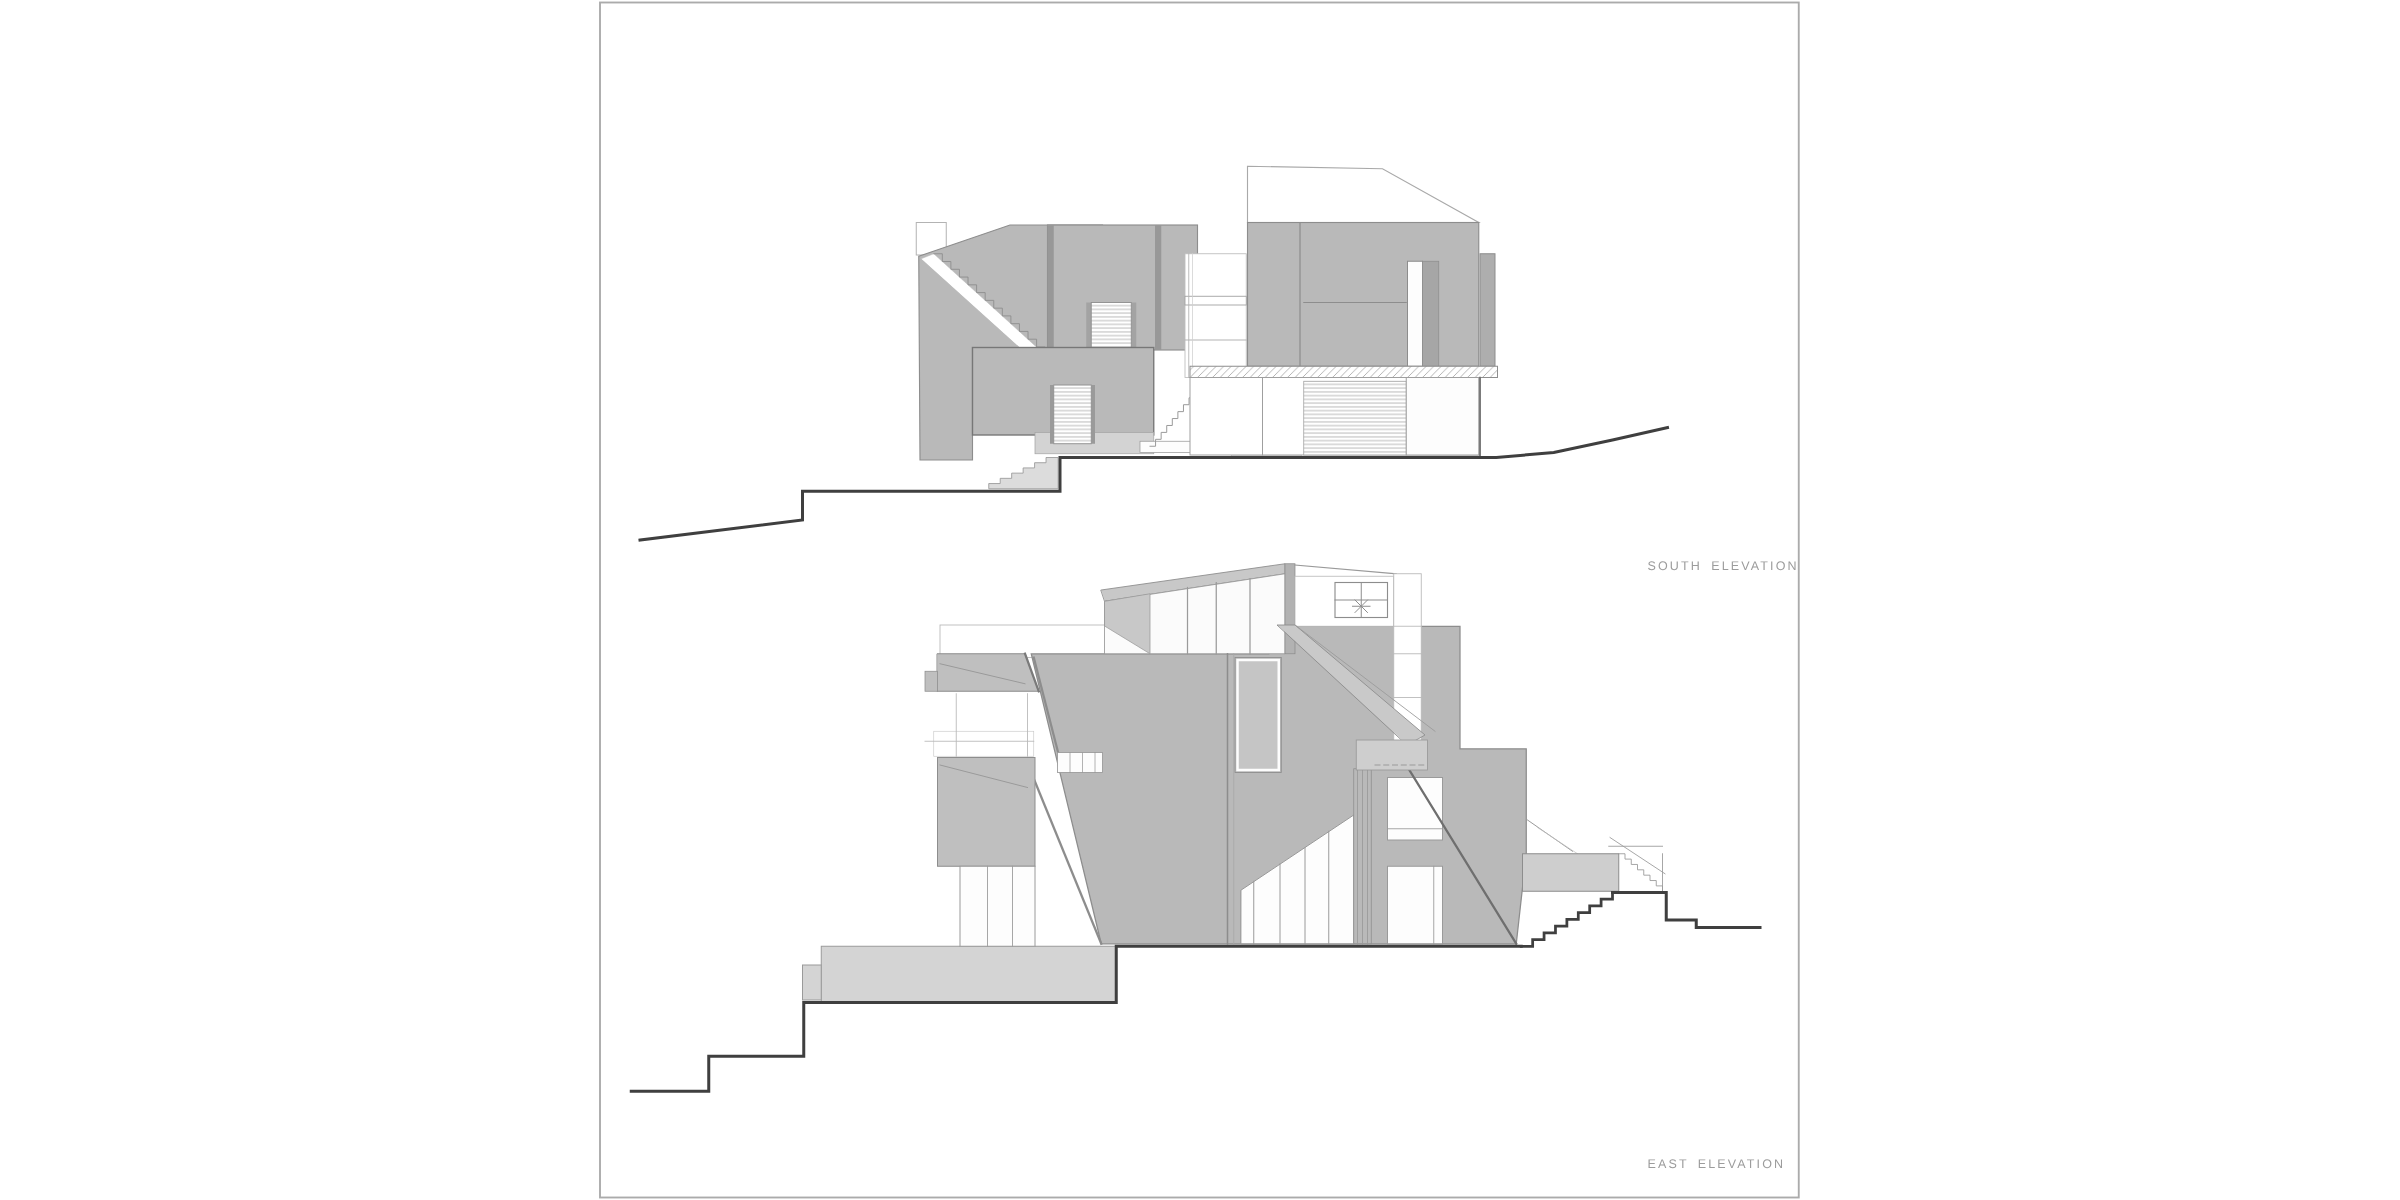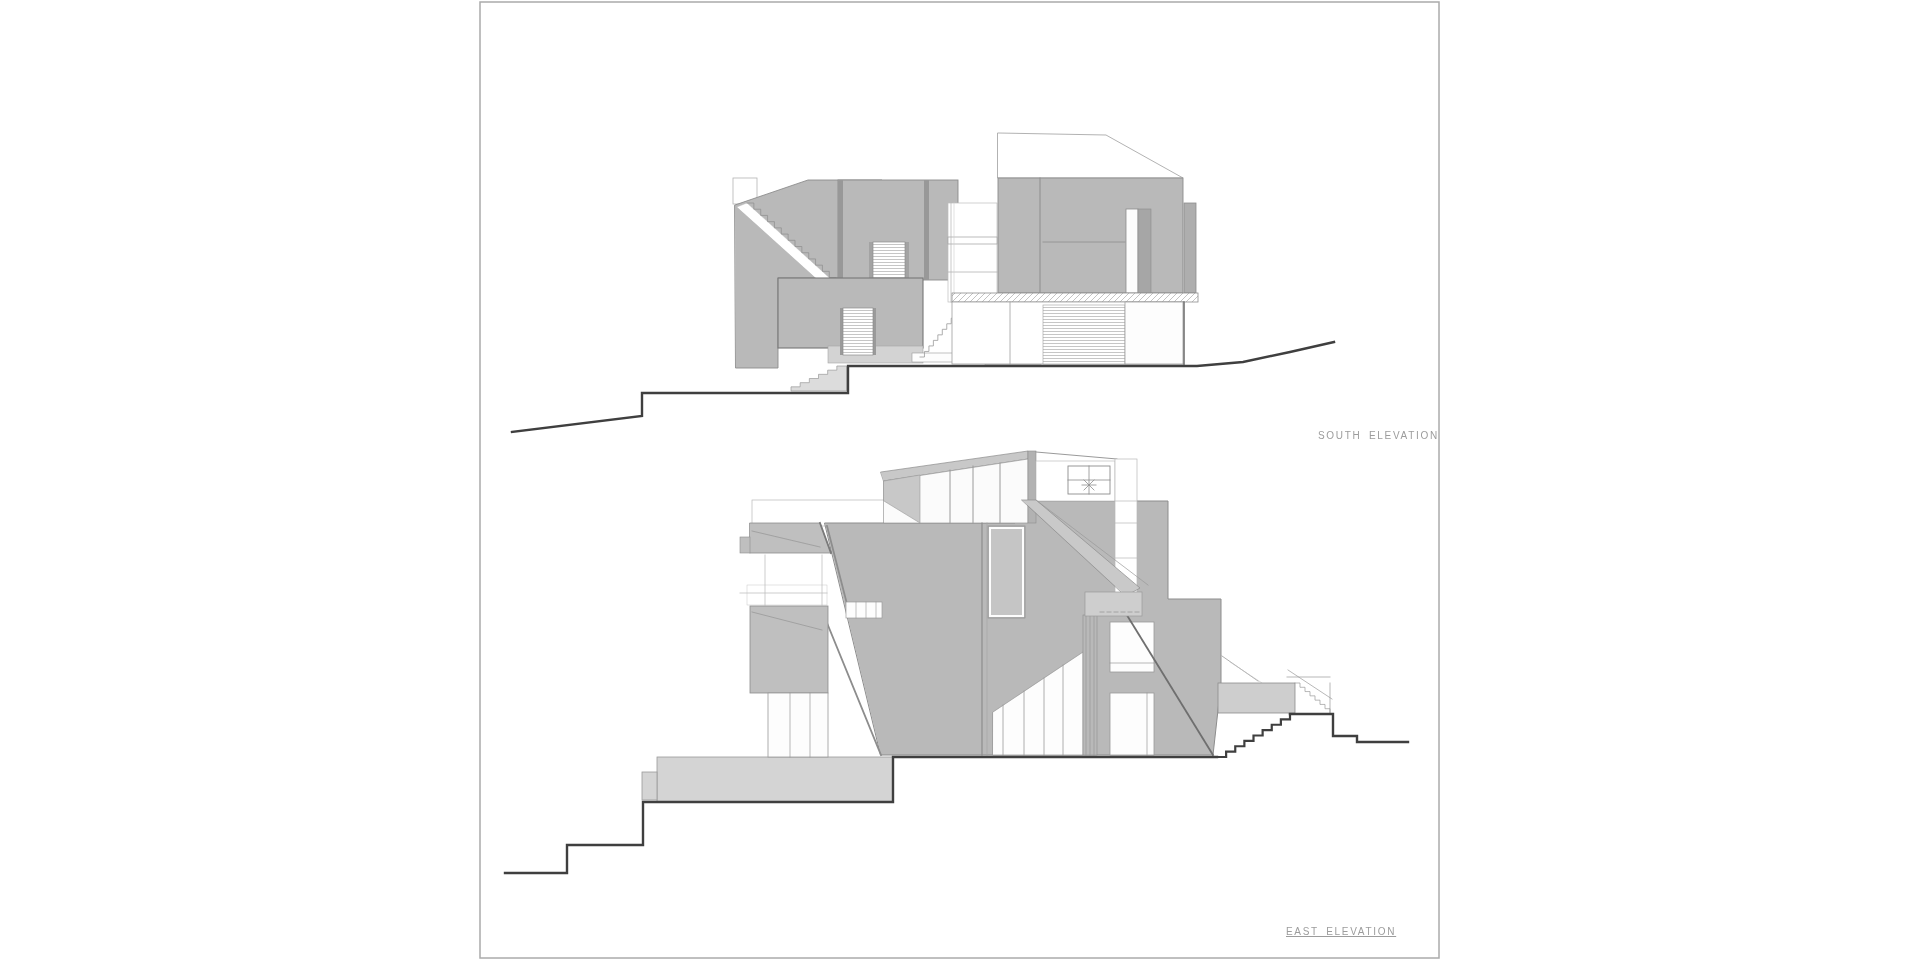--- a/index.html
+++ b/index.html
@@ -1,22 +1,22 @@
 <!DOCTYPE html>
 <html><head>
 <meta charset="utf-8">
 <style>
   html,body{margin:0;padding:0;background:#ffffff;}
   #canvas{position:relative;width:1920px;height:960px;background:#ffffff;overflow:hidden;
           font-family:"Liberation Sans", sans-serif;}
   #canvas svg{position:absolute;left:0;top:0;}
   .elev-label{position:absolute;font-size:10px;letter-spacing:1.7px;word-spacing:3px;
               color:#9c9c9c;white-space:nowrap;}
-  #label-south{left:1318px;top:430px;}
-  #label-east{left:1286px;top:926px;text-decoration:underline;}
+  #label-south{left:1318px;top:448px;}
+  #label-east{left:1318px;top:926px;}
 </style>
 </head>
 <body>
 
 <div id="canvas">
   <svg width="1920" height="960" viewBox="0 0 1920 960">
     <defs>
       <pattern id="hatchH" width="4" height="3" patternUnits="userSpaceOnUse">
         <rect width="4" height="3" fill="#ffffff"></rect>
         <line x1="0" y1="1.5" x2="4" y2="1.5" stroke="#adadad" stroke-width="0.7"></line>

